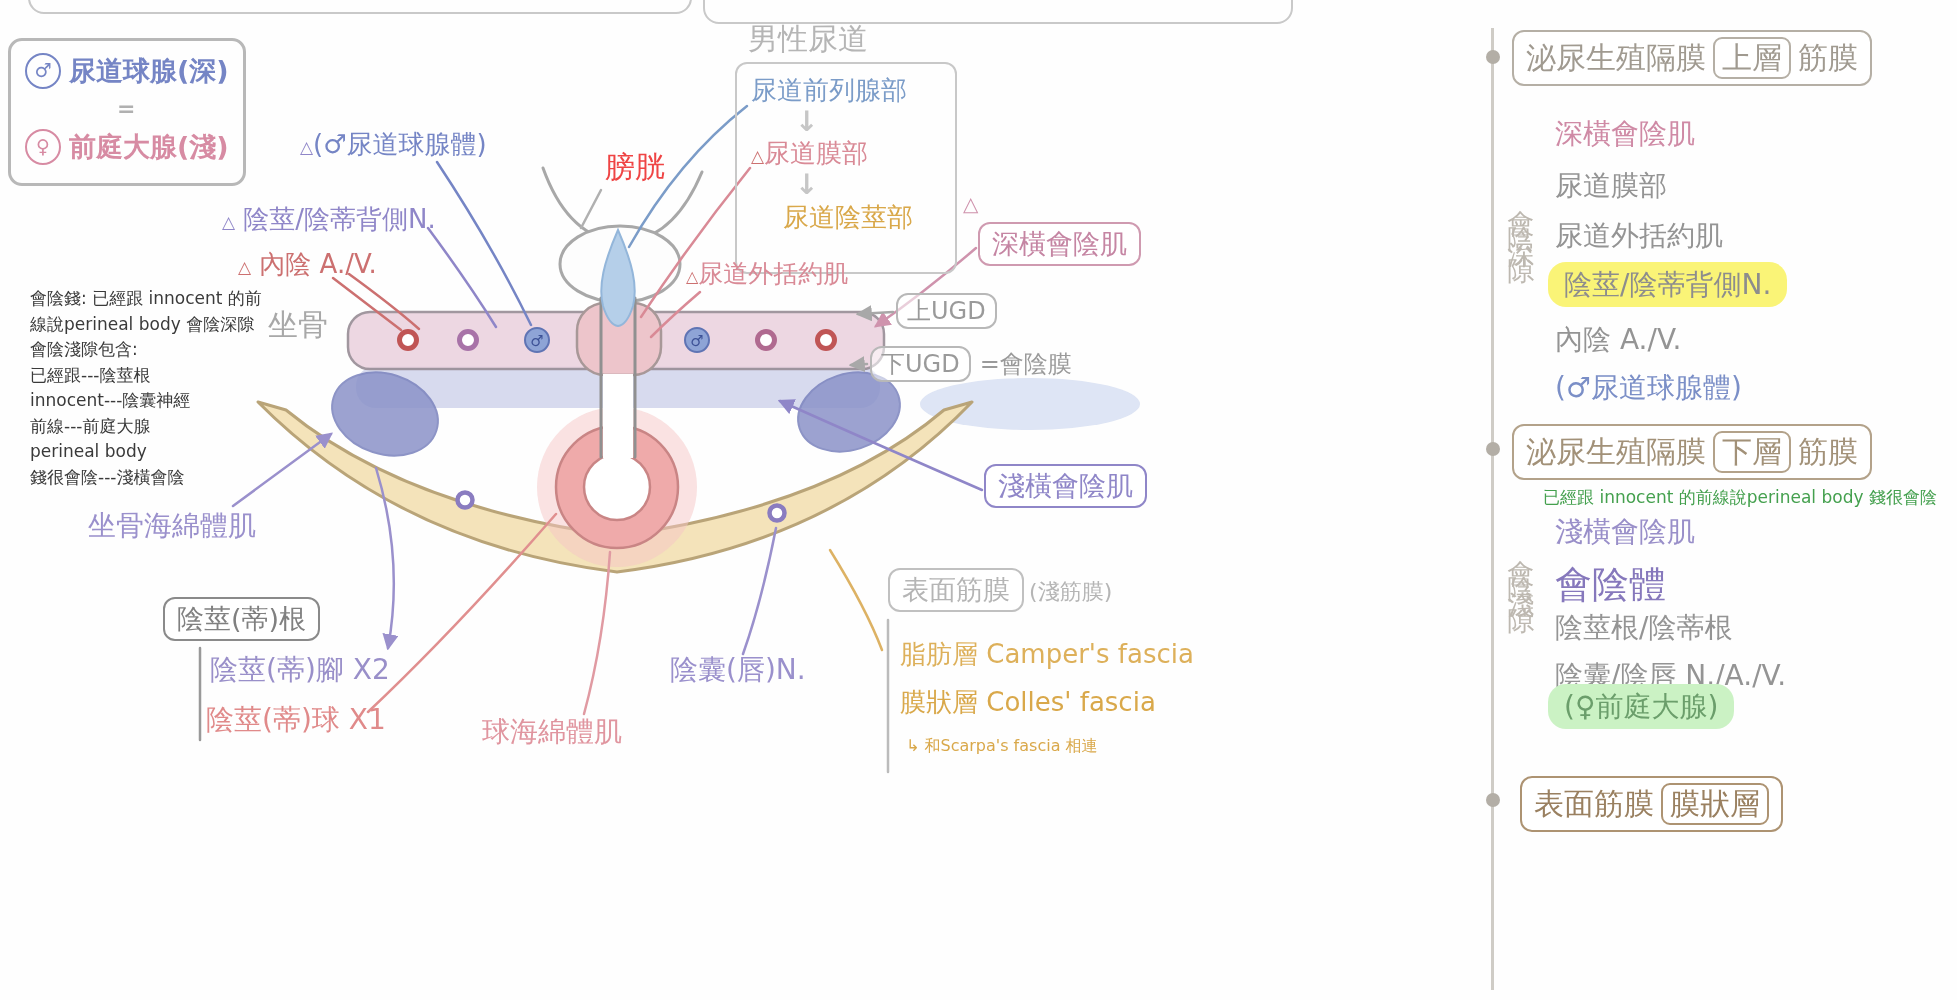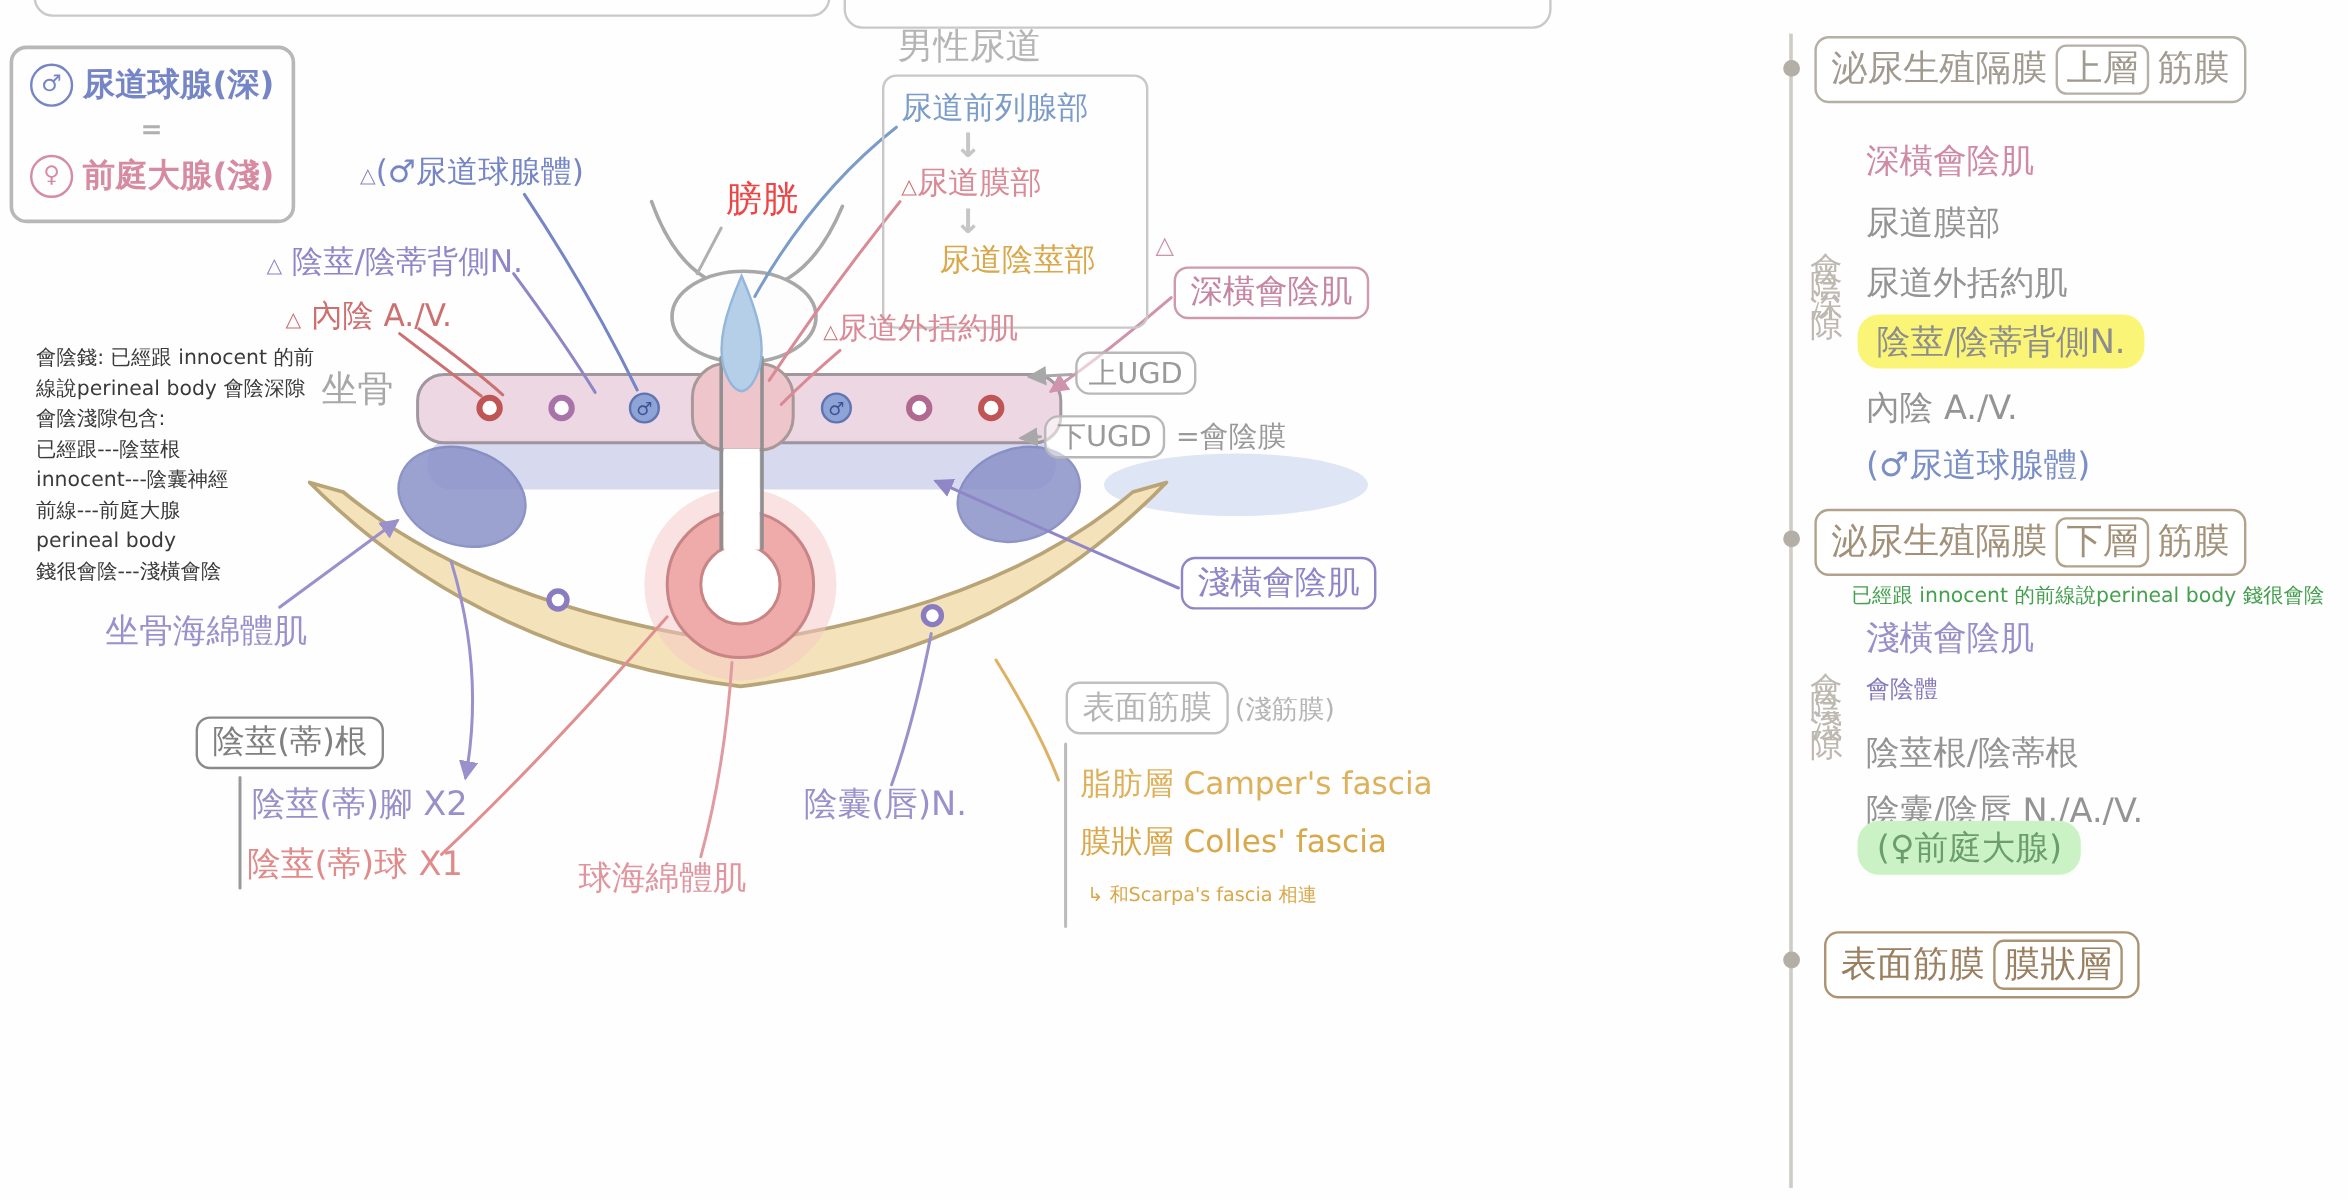--- a/index.html
+++ b/index.html
@@ -238,21 +238,21 @@
     <span class="rbox" style="border-color:#b3a28a;color:#a29178;font-size:30px;padding:5px 12px;">
       <span>泌尿生殖隔膜</span><span class="inbox" style="border-color:#b3a28a;">下層</span><span>筋膜</span>
     </span>
   </div>
 
   <div class="lbl" style="left:1543px;top:487px;font-size:17px;color:#44a04e;">已經跟 innocent 的前線說perineal body 錢很會陰</div>
 
   <div class="lbl vtext" style="left:1504px;top:538px;font-size:27px;color:#bdb8b0;">會陰淺隙</div>
 
   <div class="lbl" style="left:1555px;top:514px;font-size:28px;color:#998fc9;">淺橫會陰肌</div>
-  <div class="lbl" style="left:1555px;top:562px;font-size:20px;color:#8678bc;">會陰體</div>
+  <div class="lbl" style="left:1555px;top:562px;font-size:37px;color:#8678bc;">會陰體</div>
   <div class="lbl" style="left:1555px;top:610px;font-size:28px;color:#949494;">陰莖根/陰蒂根</div>
   <div class="lbl" style="left:1555px;top:658px;font-size:28px;color:#949494;">陰囊/陰唇 N./A./V.</div>
   <div class="lbl pill" style="left:1548px;top:684px;font-size:28px;color:#6b9e6b;background:#cbf2c4;">(♀前庭大腺)</div>
 
   <div class="lbl" style="left:1520px;top:776px;">
     <span class="rbox" style="border-color:#ad9372;color:#9a8060;font-size:30px;padding:5px 12px;">
       <span>表面筋膜</span><span class="inbox" style="border-color:#ad9372;margin-right:0;">膜狀層</span>
     </span>
   </div>
 

